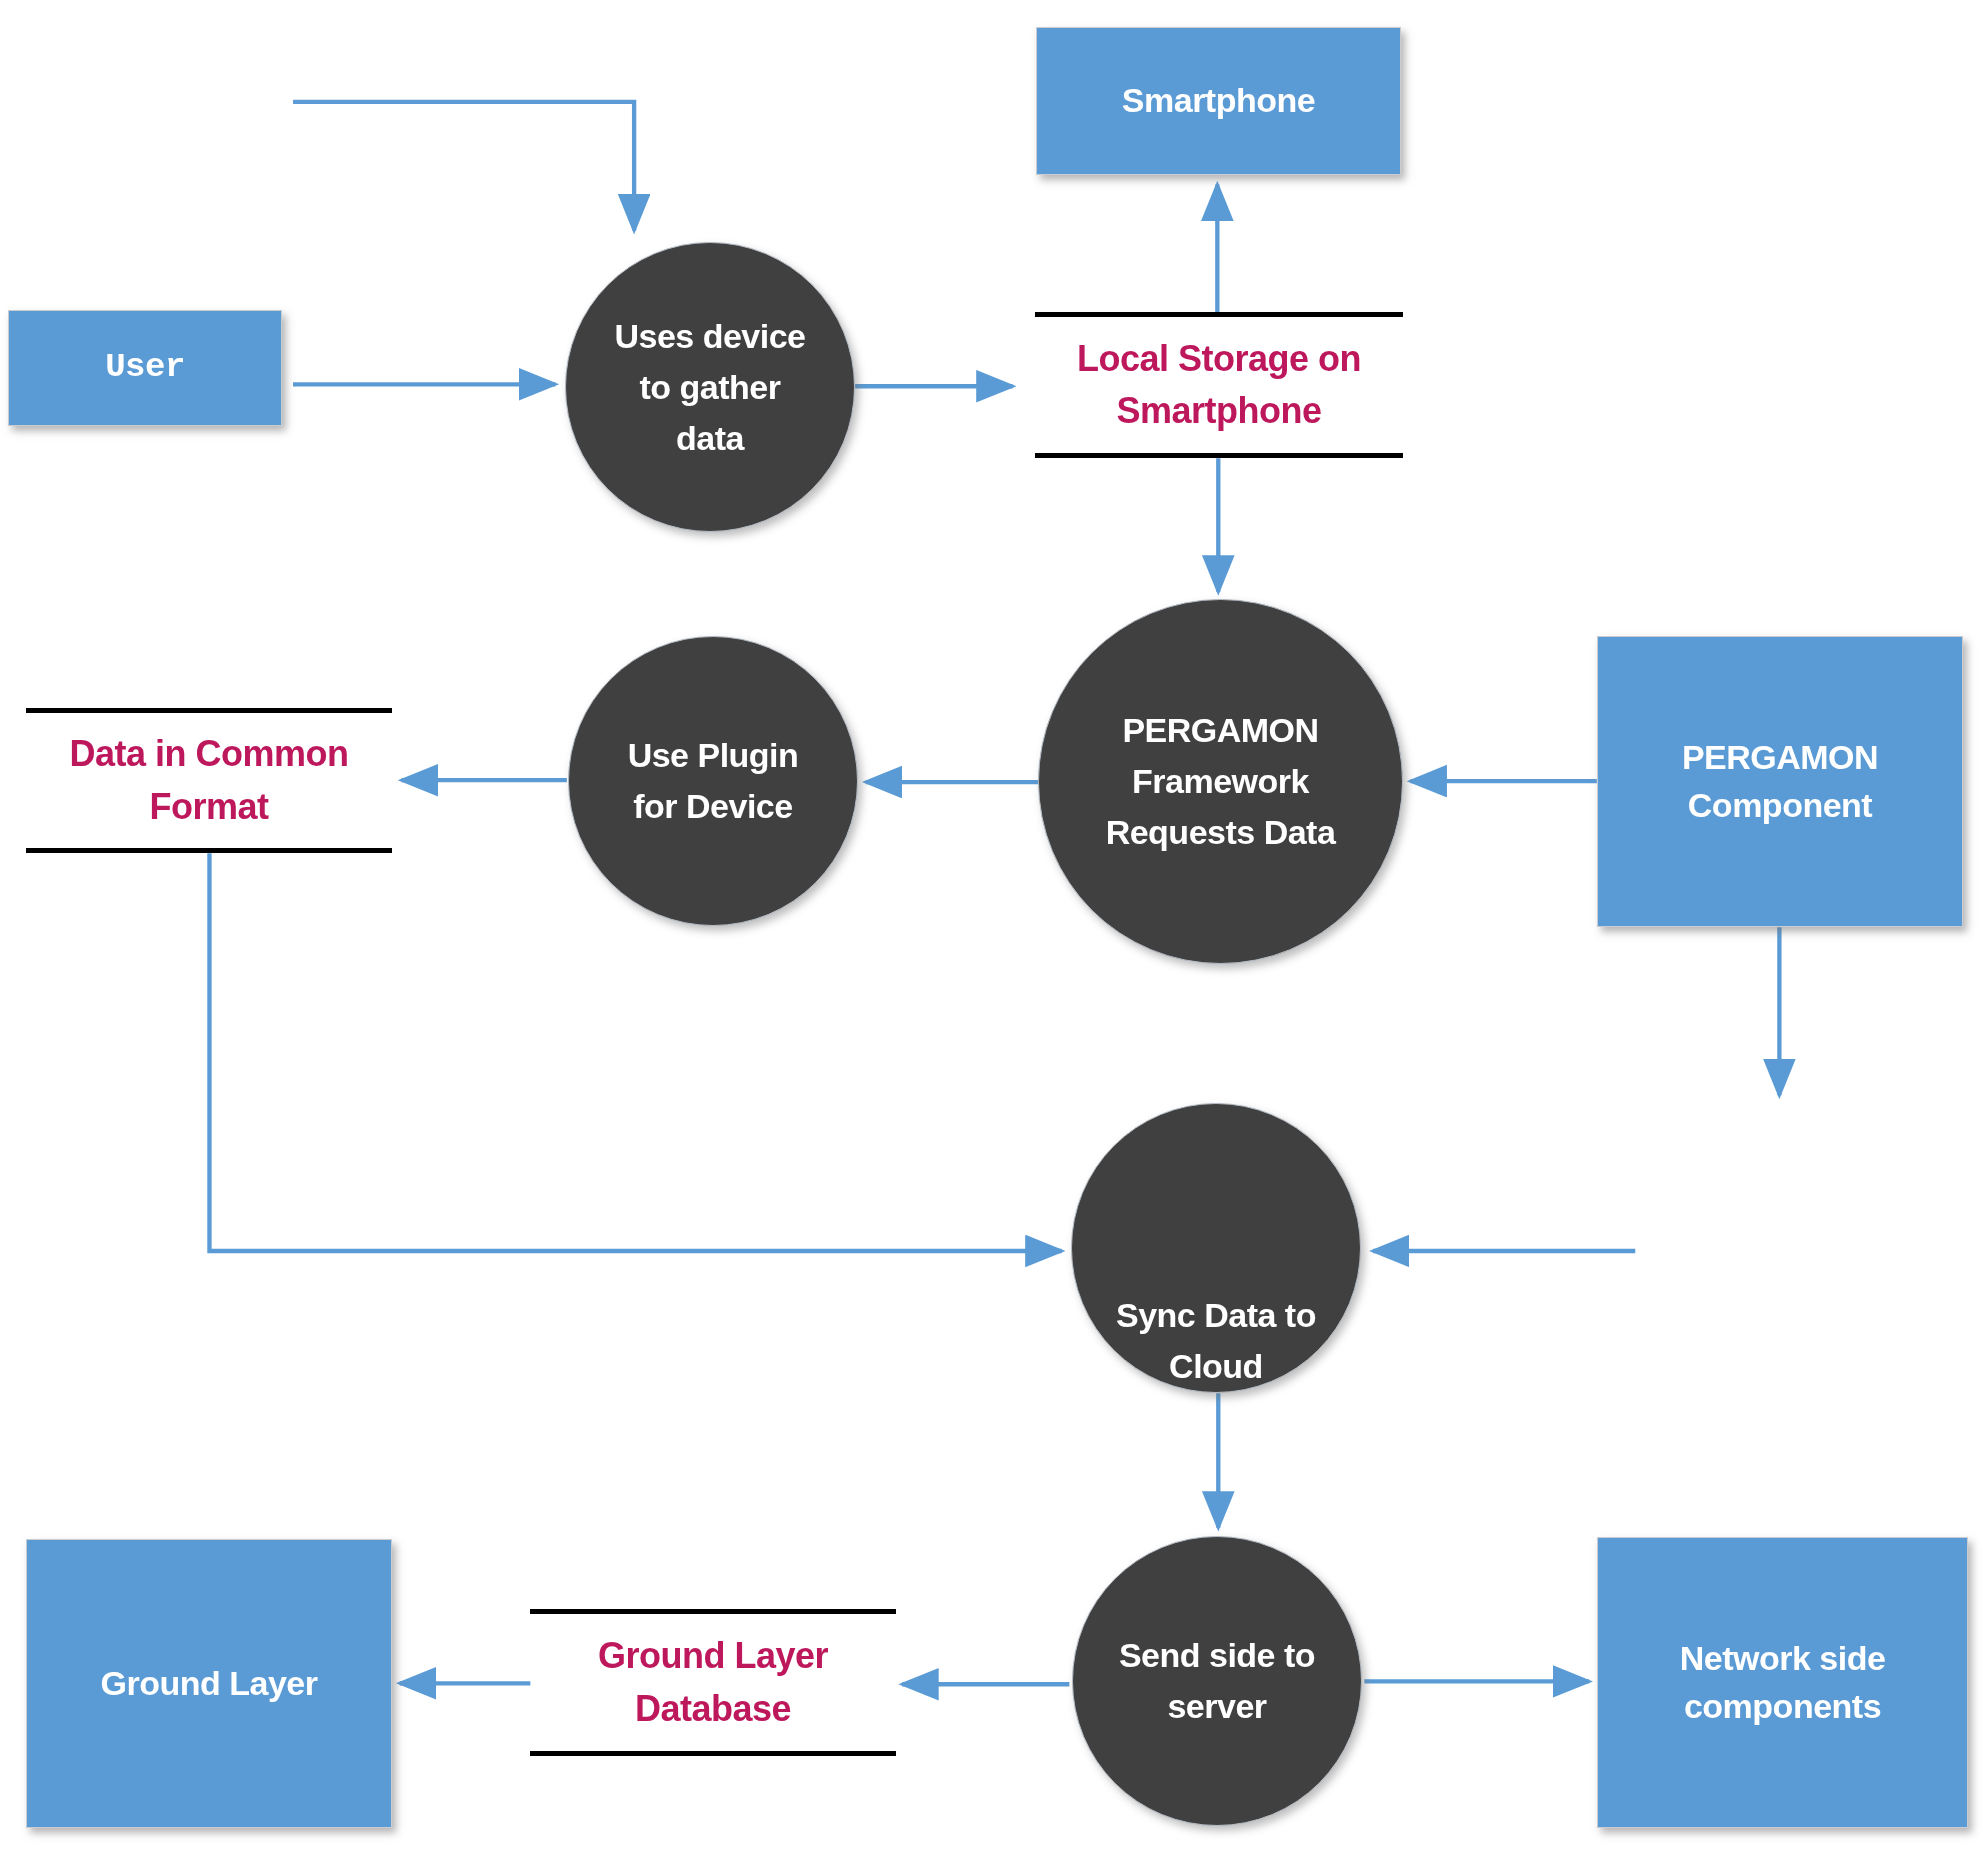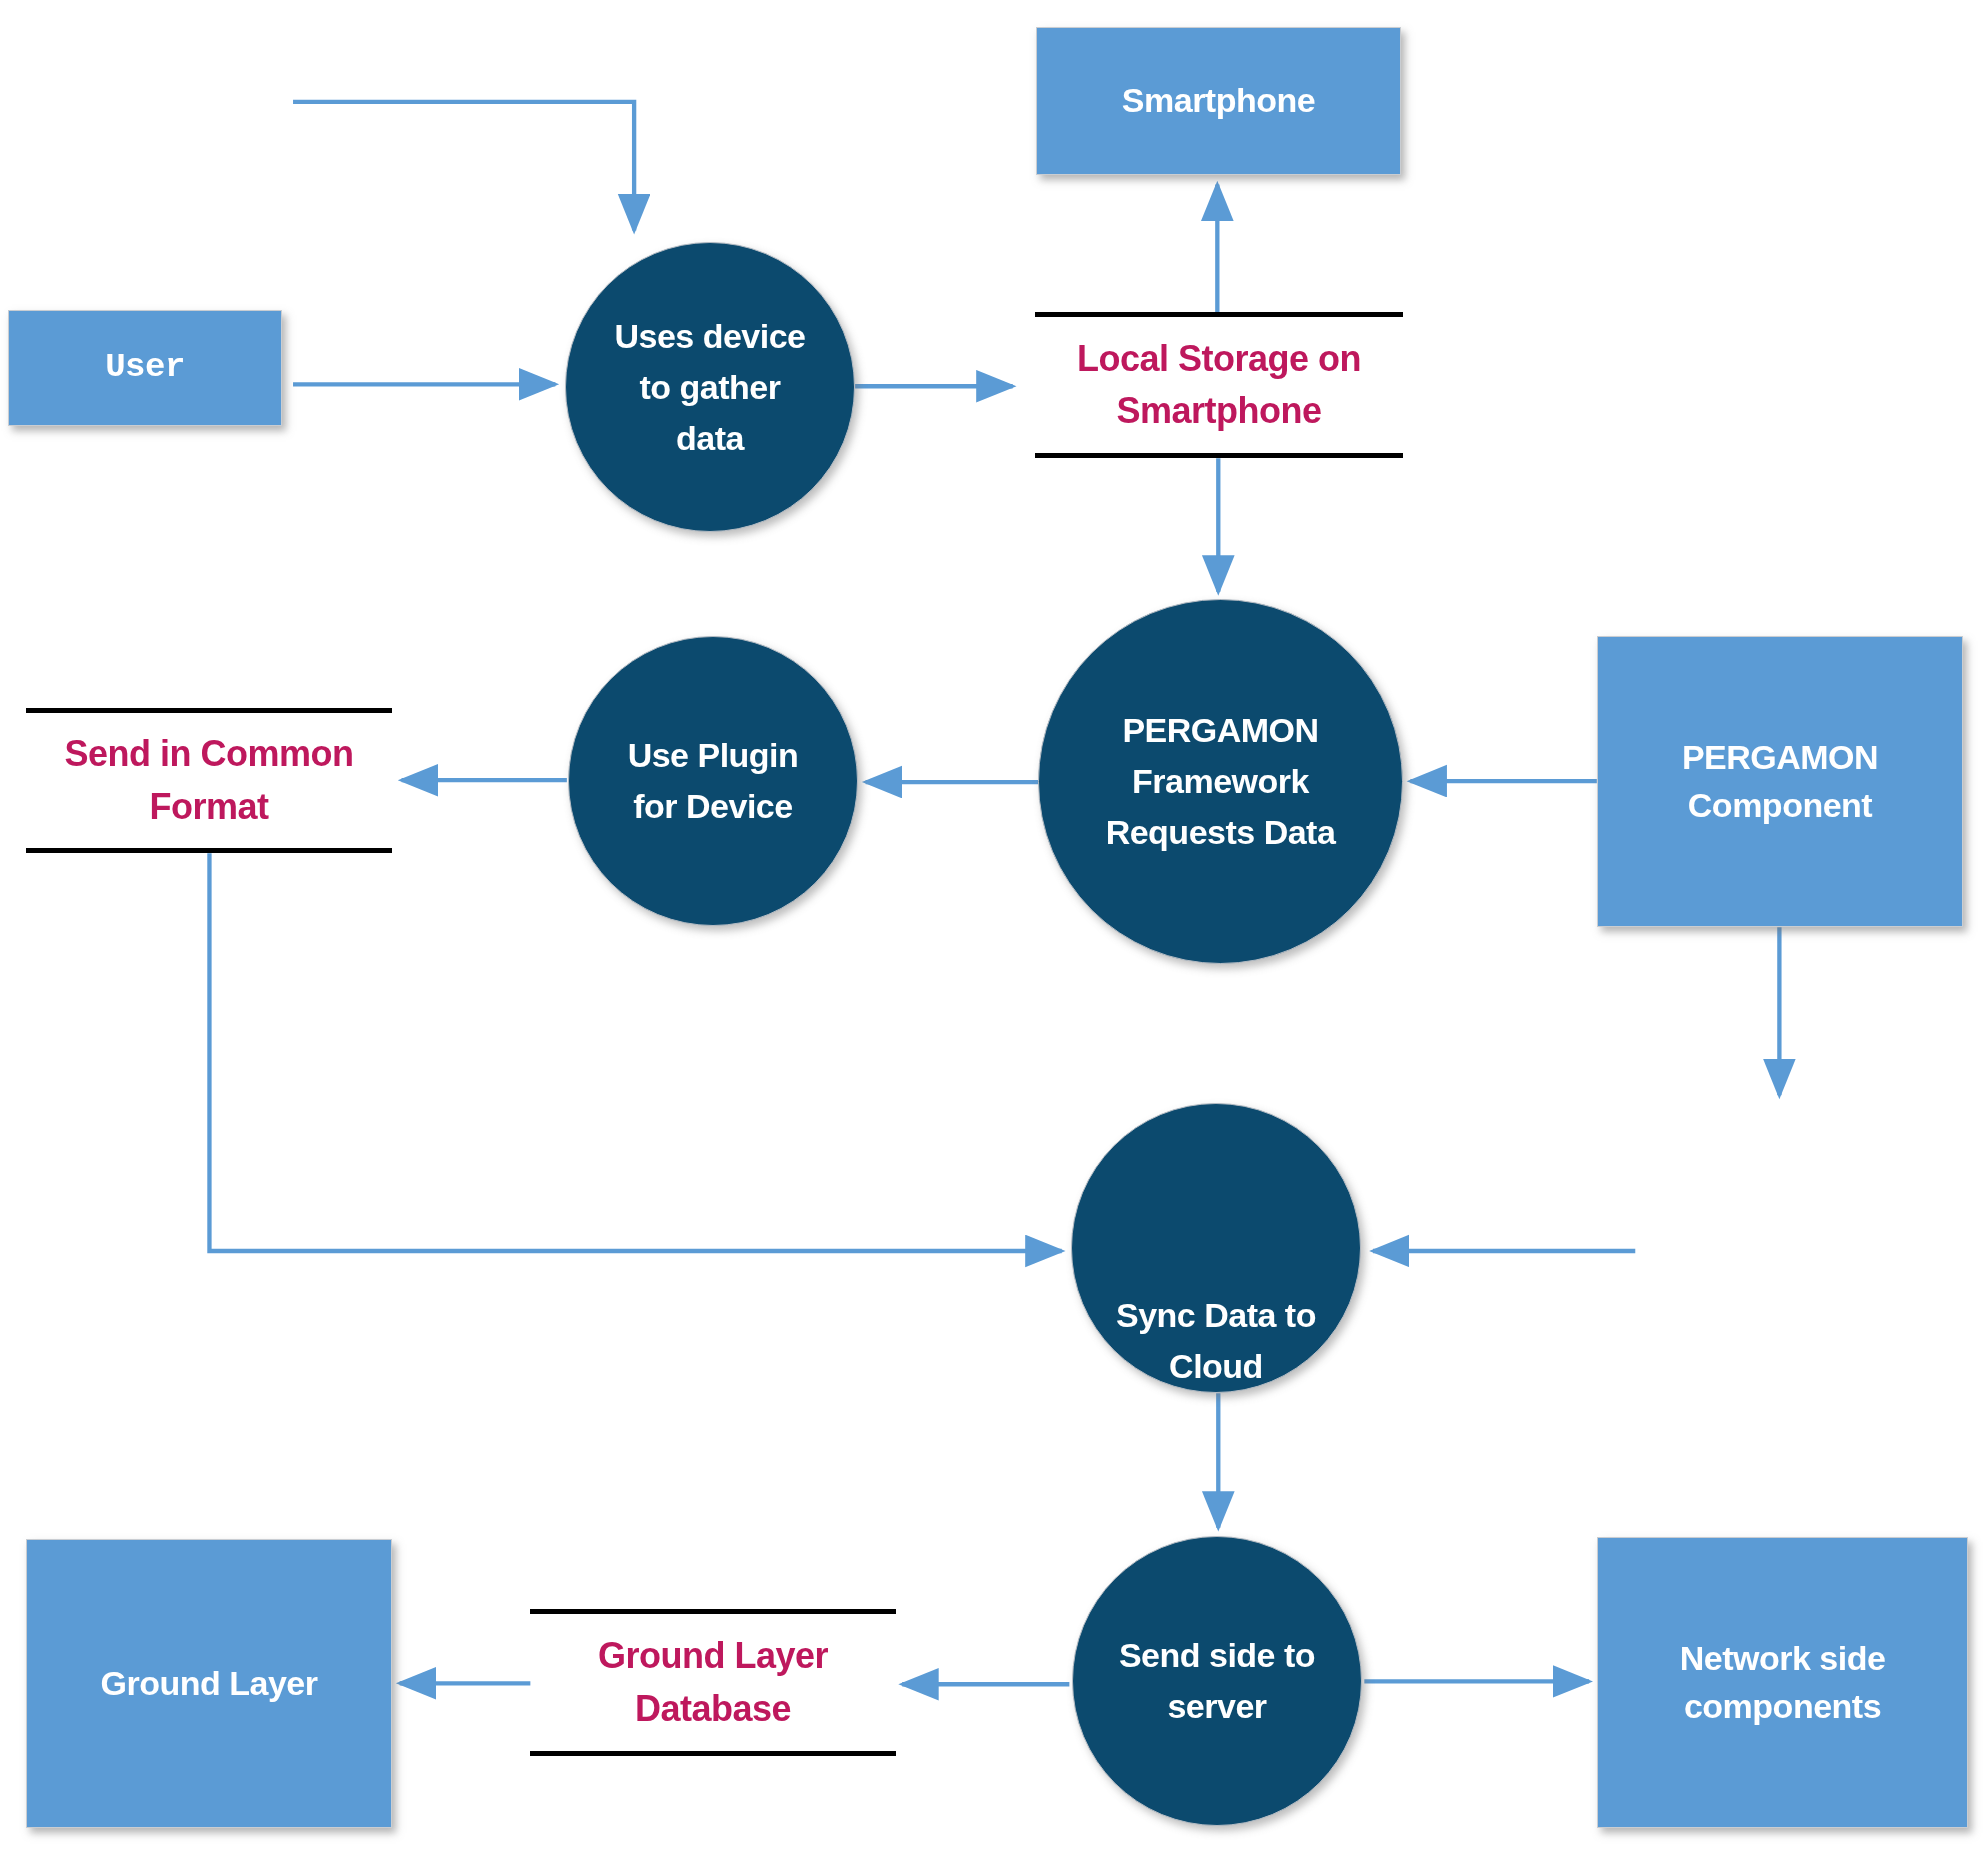--- a/index.html
+++ b/index.html
@@ -21,21 +21,21 @@
   }
   .entity{
     background:#5b9bd5;
     border:1.9px solid #c9cdd2;
     box-shadow:3.8px 4.8px 7.7px rgba(110,110,110,0.5);
     font-size:34px;
     letter-spacing:-0.5px;
     line-height:1.4;
   }
   .process{
-    background:#0c4a6e;
+    background:#404040;
     border:1.9px solid #b5bcc4;
     border-radius:50%;
     box-shadow:3.8px 4.8px 8.6px rgba(110,110,110,0.45);
     font-size:34px;
     letter-spacing:-0.5px;
     line-height:1.5;
   }
   .store{
     position:absolute;
     display:flex;align-items:center;justify-content:center;
@@ -140,21 +140,21 @@
   <div id="p-send" class="node process">
     <span>Send side to
 server</span>
   </div>
 
   <div id="s-local" class="store">
     <span>Local Storage on
 Smartphone</span>
   </div>
   <div id="s-common" class="store">
-    <span>Send in Common
+    <span>Data in Common
 Format</span>
   </div>
   <div id="s-grounddb" class="store">
     <span>Ground Layer
 Database</span>
   </div>
 
 </div>
 
 

